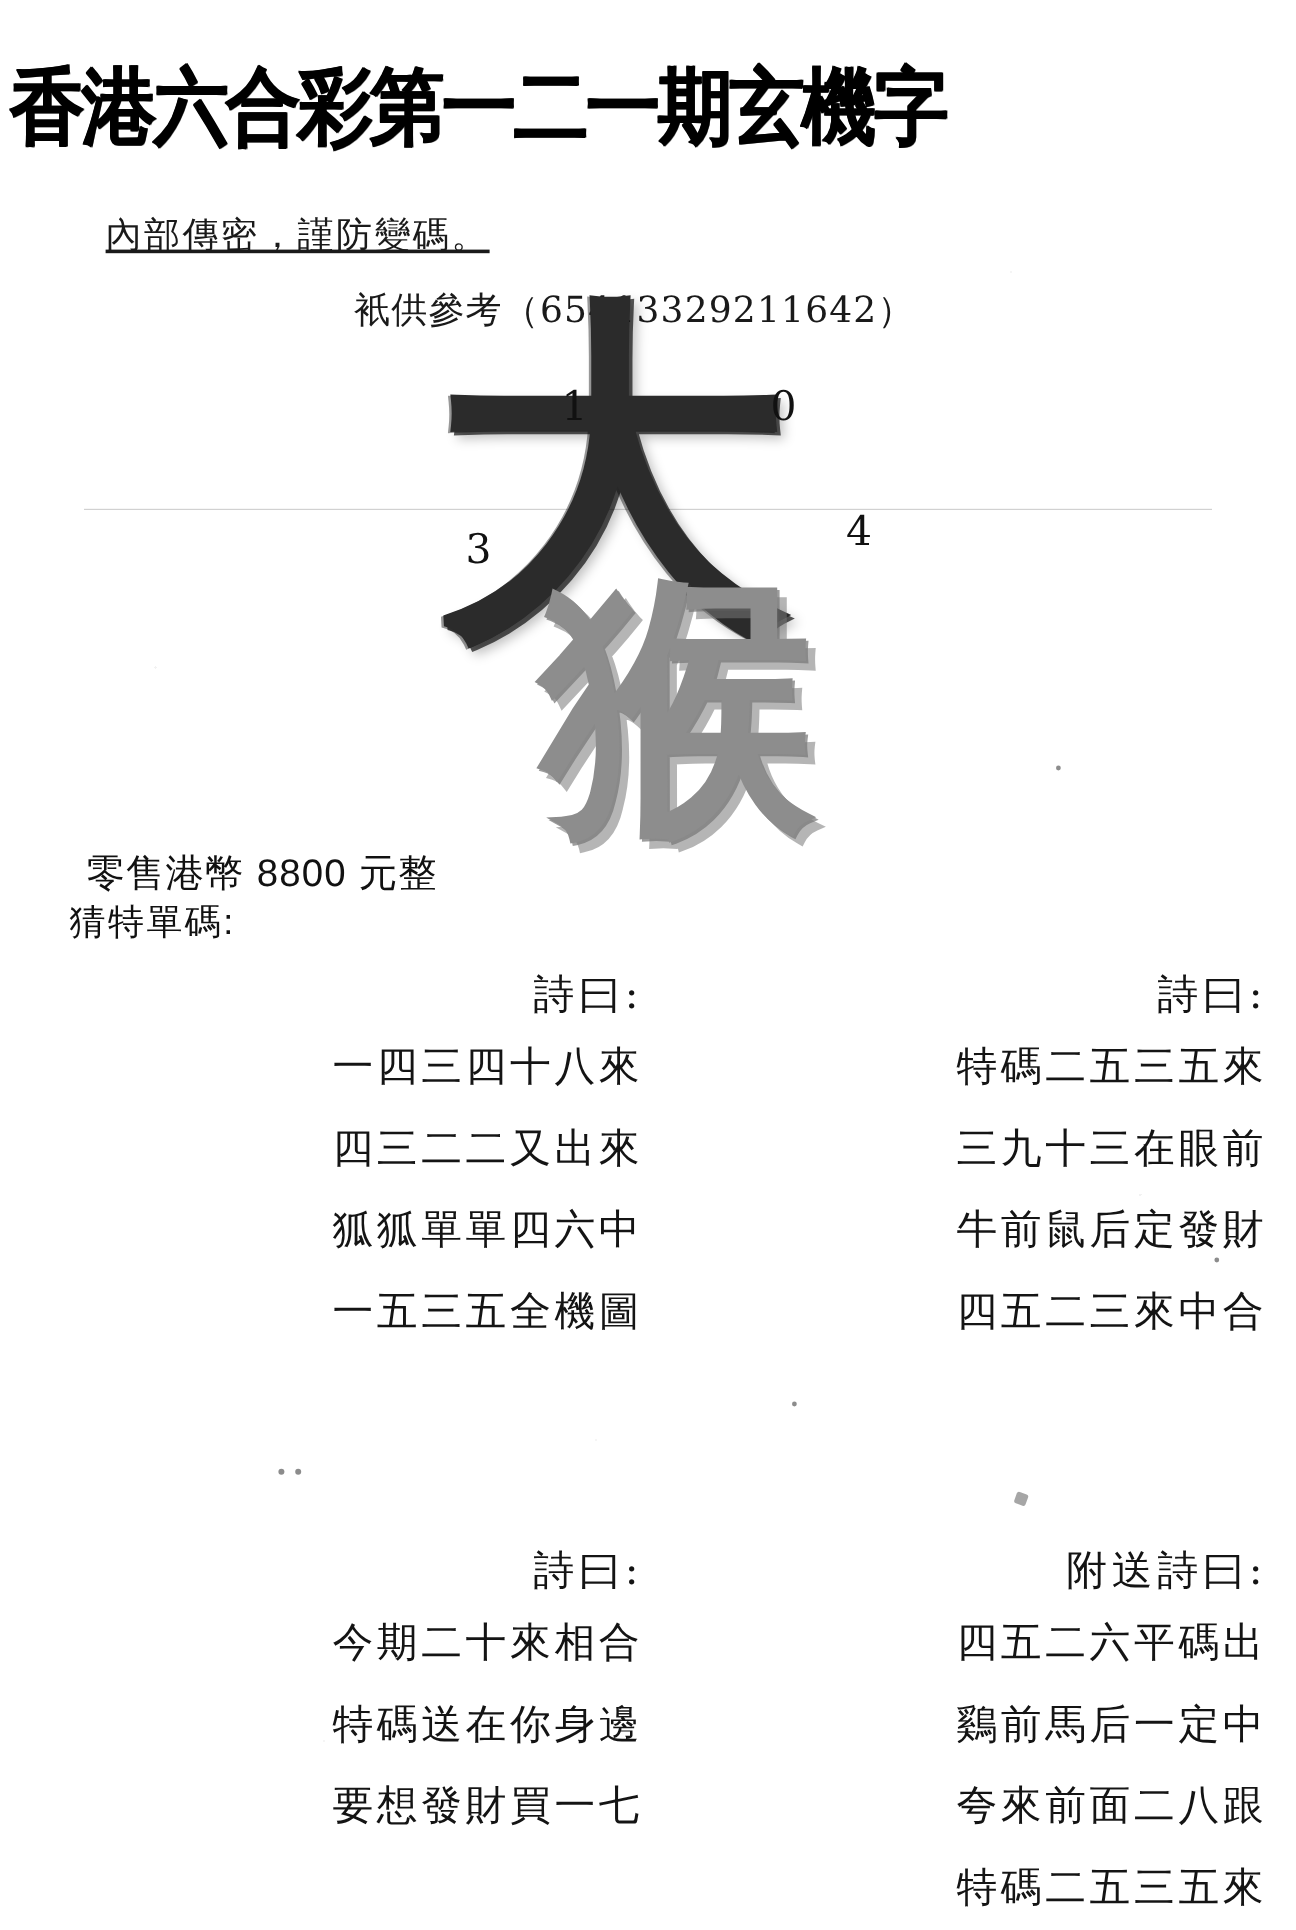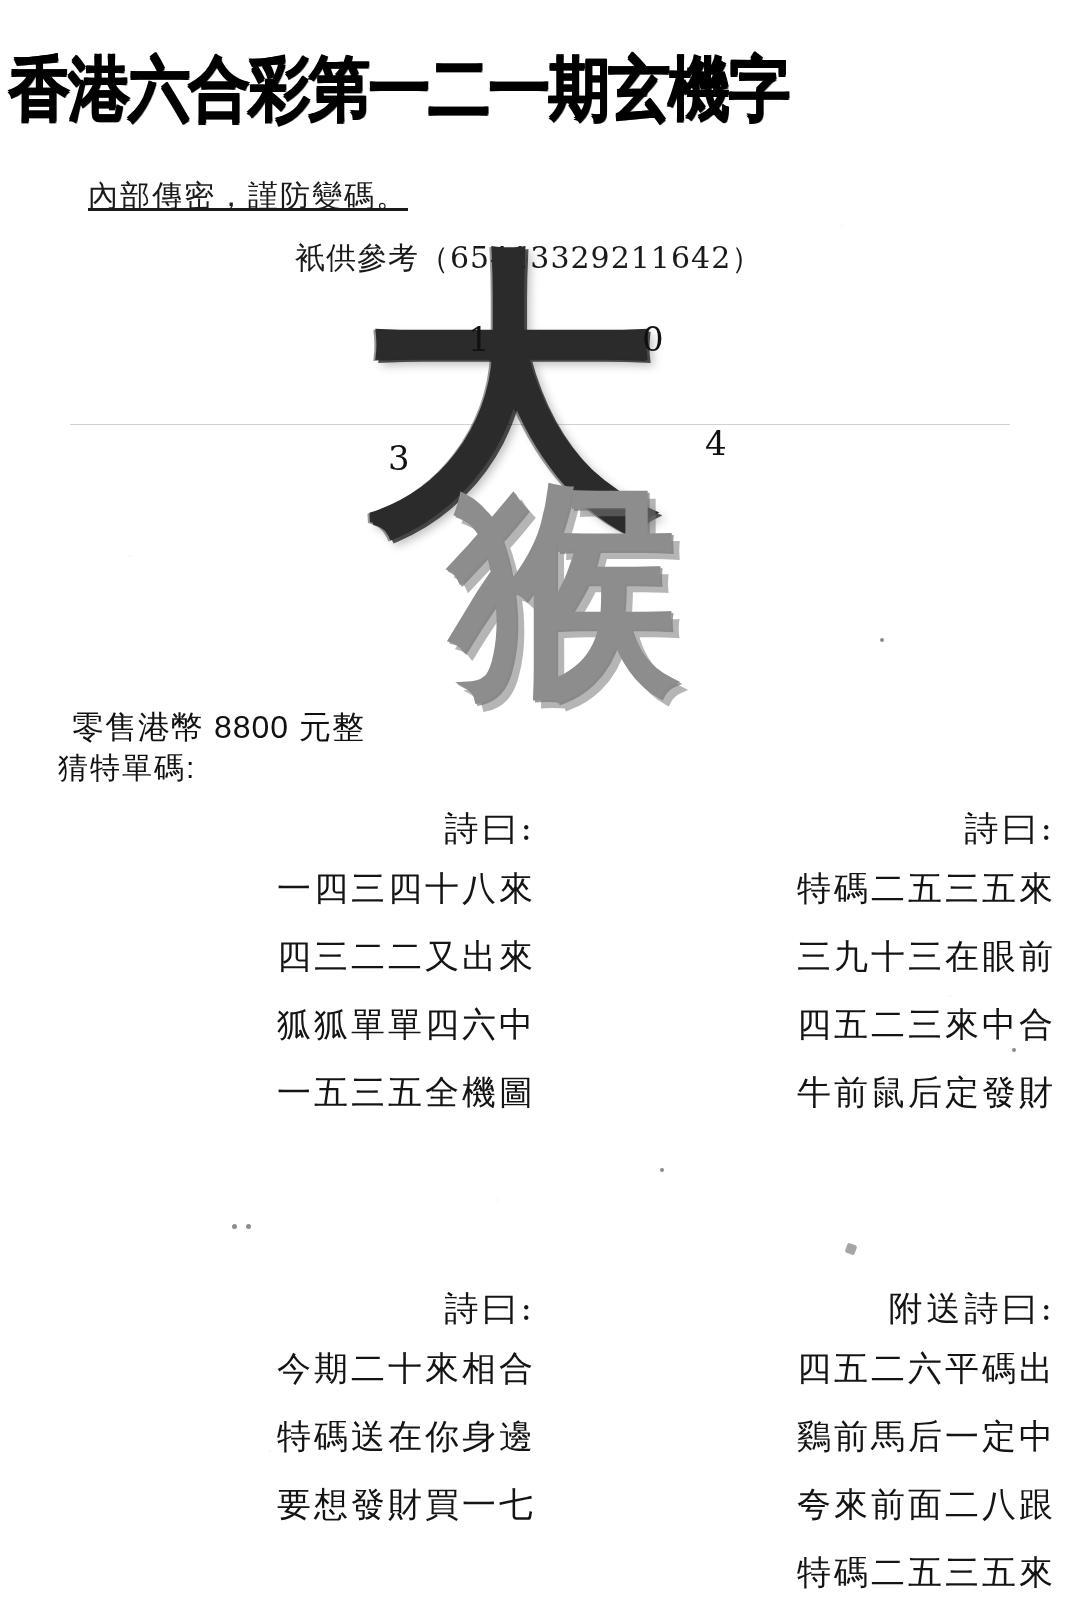--- a/index.html
+++ b/index.html
@@ -212,22 +212,22 @@
     <div class="line">一四三四十八來</div>
     <div class="line">四三二二又出來</div>
     <div class="line">狐狐單單四六中</div>
     <div class="line">一五三五全機圖</div>
   </div>
 
   <div class="poem poem-2">
     <div class="head">詩曰:</div>
     <div class="line">特碼二五三五來</div>
     <div class="line">三九十三在眼前</div>
+    <div class="line">牛前鼠后定發財</div>
     <div class="line">四五二三來中合</div>
-    <div class="line">牛前鼠后定發財</div>
   </div>
 
   <div class="poem poem-3">
     <div class="head">詩曰:</div>
     <div class="line">今期二十來相合</div>
     <div class="line">特碼送在你身邊</div>
     <div class="line">要想發財買一七</div>
   </div>
 
   <div class="poem poem-4">

